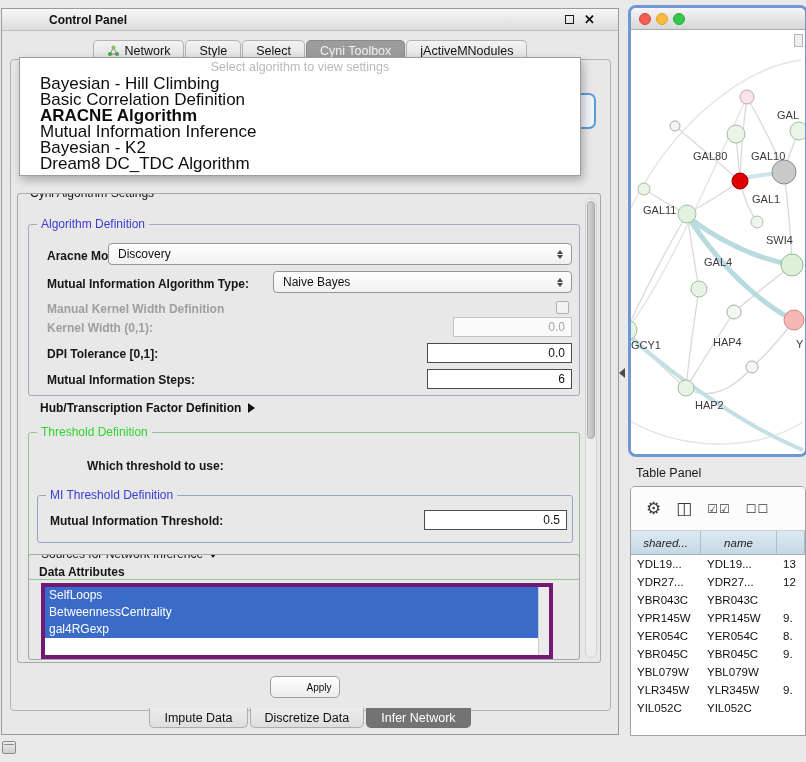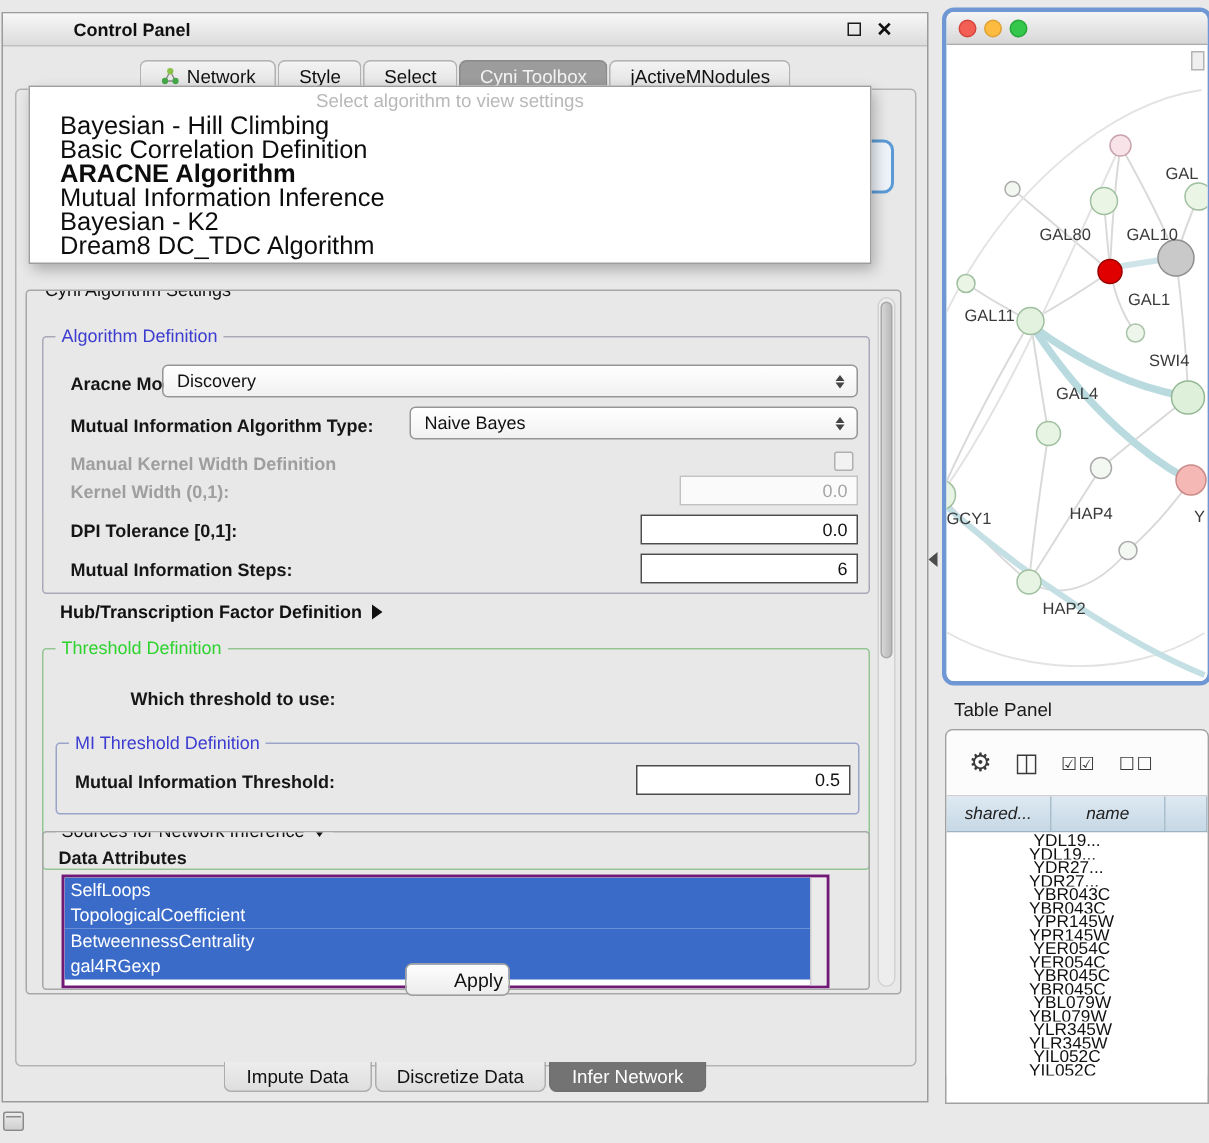--- a/index.html
+++ b/index.html
@@ -67,33 +67,33 @@
 
   .field { position:absolute; border:1px solid #4c4c4c; background:#fff; font-size:12px;
     text-align:right; padding:0 6px; font-family:inherit; color:#111; }
   .field.dim { border-color:#c2c2c2; background:#fafafa; color:#a6a6a6; }
   .checkbox { position:absolute; width:13px; height:13px; border:1px solid #b0b0b0; background:#f2f2f2; border-radius:2px; }
 
   #hub-row { position:absolute; left:22px; top:207px; display:flex; align-items:center; gap:7px;
     font-size:12px; font-weight:bold; color:#111; }
 
   #attr-list { position:absolute; left:12px; top:28px; width:512px; height:76px;
-    background:#fff; border:2px solid #701a75; overflow:hidden; }
+    background:#fff; border:4px solid #701a75; overflow:hidden; }
   .attr-row { height:17px; line-height:17px; font-size:12px; color:#fff; background:#3a6bc9;
     padding-left:4px; width:calc(100% - 11px); }
   #attr-scroll { position:absolute; right:0; top:0; bottom:0; width:11px; background:#ebebeb; border-left:1px solid #cccccc; }
 
   #settings-scrollbar { position:absolute; right:3px; top:4px; width:12px; height:460px;
     background:#ededed; border:1px solid #d2d2d2; border-radius:6px; }
   #settings-scrollbar .thumb { position:absolute; left:1px; right:1px; top:2px; height:238px;
     background:linear-gradient(90deg,#d6d6d6,#b9b9b9); border:1px solid #a8a8a8; border-radius:6px; }
 
-  #apply-btn { position:absolute; left:268px; top:633px; width:70px; height:22px;
+  #apply-btn { position:absolute; left:268px; top:667px; width:70px; height:22px;
     background:linear-gradient(#fefefe,#ececec); border:1px solid #9e9e9e; border-radius:5px;
-    font-size:13px; color:#111; display:flex; align-items:center; justify-content:center;padding-left:28px; }
+    font-size:10px; color:#111; display:flex; align-items:center; justify-content:center;padding-left:28px; }
 
   #bottom-tabs { position:absolute; left:0; top:699px; width:100%; height:21px;
     display:flex; justify-content:center; align-items:flex-start; gap:2px; }
   .btab { height:20px; padding:0 14px; display:flex; align-items:center; font-size:12.5px; color:#111;
     background:linear-gradient(#ededed,#dedede); border:1px solid #adadad; border-top:none; border-radius:0 0 5px 5px; }
   .btab.selected { background:#737373; color:#fff; border-color:#6f6f6f; }
 
   
   #net-window { position:absolute; left:628px; top:5px; width:180px; height:452px;
     border:3px solid #6f97d3; border-radius:8px; background:#fff; overflow:hidden; }
@@ -110,21 +110,21 @@
   #table-title { position:absolute; left:636px; top:466px; font-size:12.5px; color:#1a1a1a; }
   #table-window { position:absolute; left:630px; top:486px; width:176px; height:250px;
     background:#fff; border:1px solid #a0a0a0; border-radius:5px 5px 0 0; overflow:hidden; }
   #tp-toolbar { height:44px; background:#fcfcfc; border-bottom:1px solid #cfcfcf;
     display:flex; align-items:center; gap:15px; padding-left:15px; }
   .tb-icon { font-size:17px; color:#3a3a3a; line-height:18px; }
   .tb-icon.pair { font-size:12px; letter-spacing:1px; }
   #tp-header { display:flex; height:24px; background:linear-gradient(#dde9f2,#c6d8e5); border-bottom:1px solid #9db3c3;font-style:italic; }
   .th { display:flex; align-items:center; justify-content:center; font-size:11.5px; color:#222; border-right:1px solid #a9bfcd; }
   .c1 { width:70px; } .c2 { width:76px; } .c3 { flex:1; }
-  .tr { display:flex; height:18px; align-items:center; background:#fff;flex-direction:column; }
+  .tr { display:flex; height:18px; align-items:center; background:#fff; }
   .td { font-size:11.5px; color:#101010; padding-left:6px; overflow:hidden; white-space:nowrap; }
 
   
   #splitter-arrow { position:absolute; left:619px; top:368px; width:0; height:0;
     border-top:5px solid transparent; border-bottom:5px solid transparent; border-right:6px solid #4c4c4c; }
   #mini-icon { position:absolute; left:2px; top:741px; width:14px; height:13px;
     border:1px solid #8a8a8a; border-radius:2px; background:linear-gradient(#ececec,#cfcfcf); }
   #mini-icon::after { content:""; position:absolute; left:1px; right:1px; top:2px; height:1px; background:#8a8a8a; }
 </style>
 </head>
@@ -240,21 +240,20 @@
 
       <div class="group" id="sources-group">
         <span class="group-title">
           <span>Sources for Network Inference</span>
           <span class="tri-down"></span>
         </span>
         <span class="lbl" style="left:10px; top:10px;">Data Attributes</span>
         <div id="attr-list">
           <div>
               <div class="attr-row">SelfLoops</div>
-              <div class="attr-row">TopologicalCoefficient</div>
               <div class="attr-row">BetweennessCentrality</div>
               <div class="attr-row">gal4RGexp</div>
             </div>
           <div id="attr-scroll"></div>
         </div>
       </div>
 
       <div id="settings-scrollbar">
         <div class="thumb"></div>
       </div>

